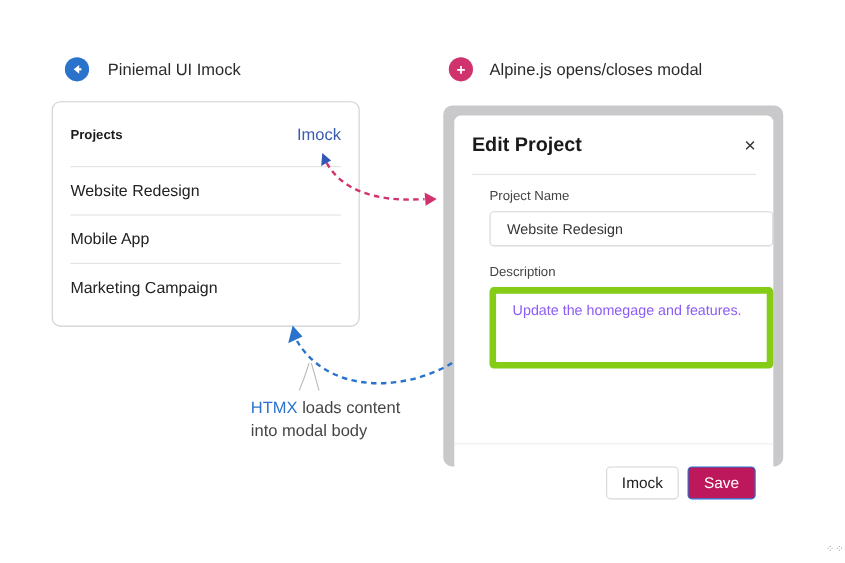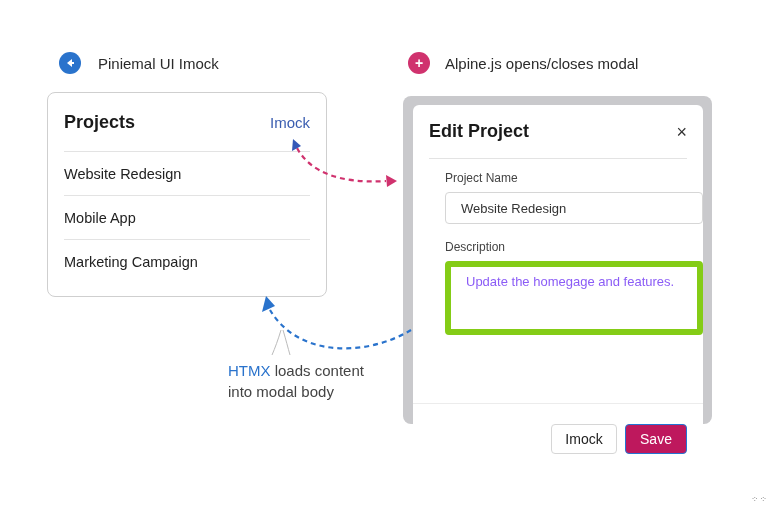--- a/index.html
+++ b/index.html
@@ -23,21 +23,21 @@
     #cap-right .text { margin-left: 15px; }
 
     .card {
       position: absolute; left: 47px; top: 92px; width: 280px; height: 205px;
       border: 1px solid #cfcfcf; border-radius: 8px; background: #fff;
     }
     .card-head {
       display: flex; justify-content: space-between; align-items: center;
       padding: 0 16px; height: 58px; margin-top: 0;
     }
-    .card-title { font-size: 18px; font-weight: bold; color: #1a1a1a; }
+    .card-title { font-size: 12px; font-weight: bold; color: #1a1a1a; }
     .card-edit { font-size: 15px; color: #3a5db0; cursor: pointer; }
     .card-list { margin: 0 16px; }
     .card-item {
       border-top: 1px solid #e3e3e3; height: 44px; display: flex; align-items: center;
       font-size: 14.5px; color: #222; padding-left: 0; cursor: pointer;
     }
 
     .modal-frame {
       position: absolute; left: 403px; top: 96px; width: 309px; height: 328px;
       background: #c9c9cc; border-radius: 8px;

